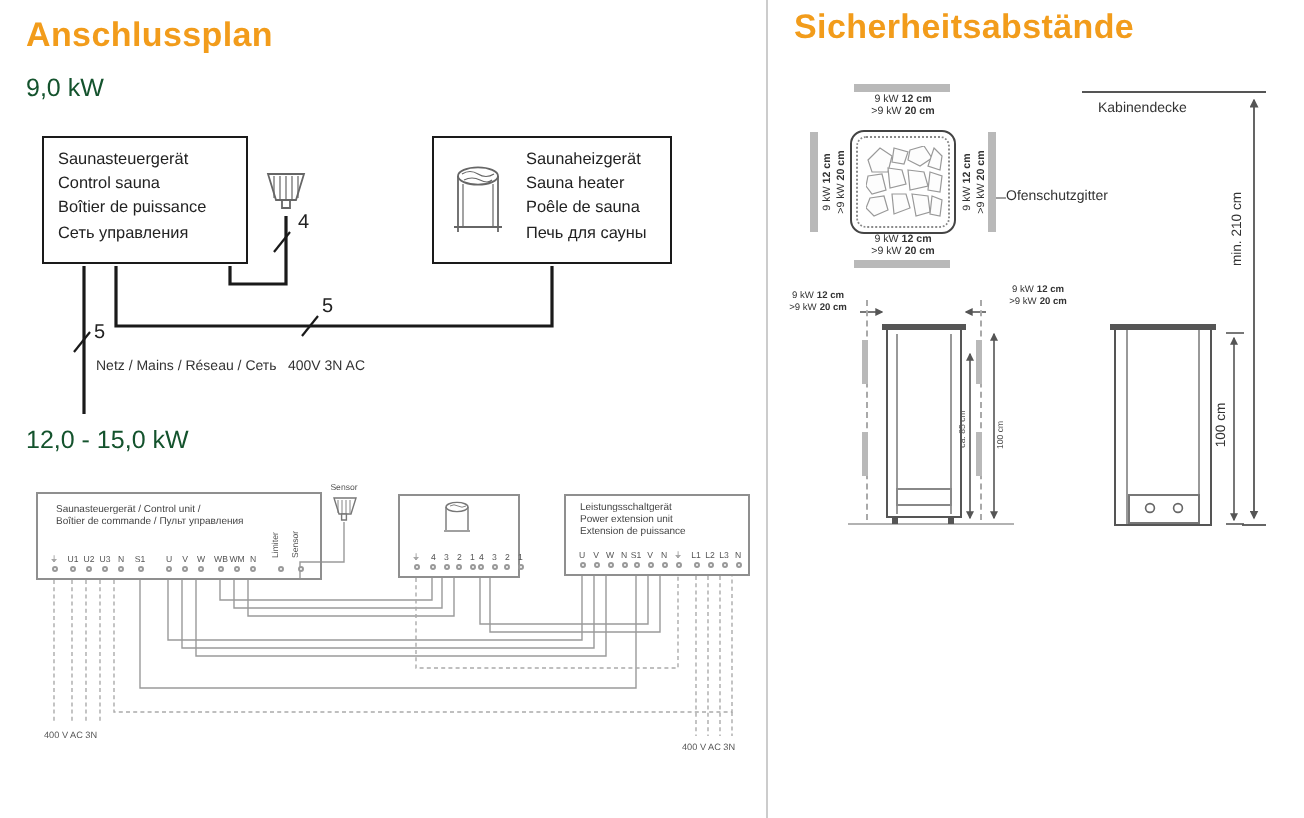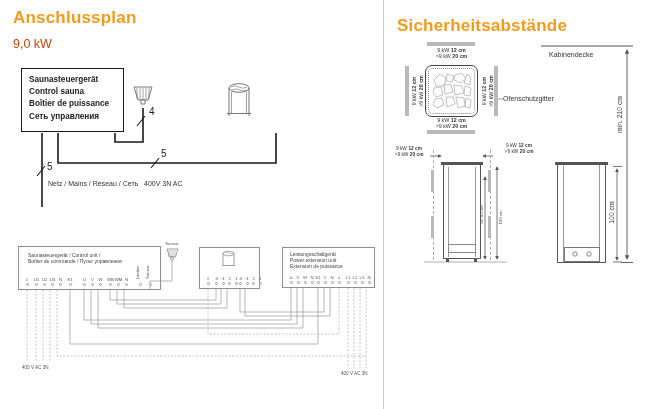--- a/index.html
+++ b/index.html
@@ -1,24 +1,24 @@
 <!DOCTYPE html>
 <html style="--accent: #F29C1B;"><head>
 <meta charset="utf-8">
 <style>
   *{margin:0;padding:0;box-sizing:border-box}
   html,body{background:#fff}
   .page{position:relative;width:652px;height:409px;background:#fff;overflow:hidden;
         font-family:"Liberation Sans",sans-serif;color:#333}
   .abs{position:absolute}
   .h1{font-size:17px;font-weight:700;color:var(--accent,#F29C1B);letter-spacing:.2px}
-  .sub{font-size:12.5px;color:#c2410c}
+  .sub{font-size:12.5px;color:#14532d}
   .blackbox{border:1.5px solid #1a1a1a;background:transparent}
   .graybox{border:1px solid #8f8f8f;background:transparent}
-  .boxtext .bl{font-size:8.2px;font-weight:700;line-height:12.2px;color:#222;white-space:nowrap}
+  .boxtext .bl{font-size:8.2px;font-weight:400;line-height:12.2px;color:#222;white-space:nowrap}
   .smalllines .sl{font-size:5px;line-height:6.3px;color:#444;white-space:nowrap}
   .wlbl{font-size:10px;color:#222}
   .mains{font-size:7px;color:#333;white-space:nowrap}
   .volt{font-size:4.6px;color:#555;white-space:nowrap}
   svg.overlay{position:absolute;left:0;top:0;z-index:1;pointer-events:none}
   .z2{z-index:2}
   .tg{position:absolute;bottom:3px;display:flex;gap:1px}
   .term{display:flex;flex-direction:column;align-items:center;width:6px}
   .term.w7{width:7px}
   .tl{font-style:normal;font-size:4.3px;line-height:5px;white-space:nowrap;color:#555}
@@ -145,28 +145,37 @@
 
   <div class="abs blackbox z2" style="left:21px;top:68px;width:103px;height:64px">
     <div class="boxtext" style="padding:5px 0 0 7px">
         <div class="bl">Saunasteuergerät</div>
         <div class="bl">Control sauna</div>
         <div class="bl">Boîtier de puissance</div>
         <div class="bl">Сеть управления</div>
       </div>
   </div>
 
+  <div class="abs blackbox z2" style="left:216px;top:68px;width:120px;height:64px">
+    <div class="boxtext" style="padding:5px 0 0 46px">
+        <div class="bl">Saunaheizgerät</div>
+        <div class="bl">Sauna heater</div>
+        <div class="bl">Poêle de sauna</div>
+        <div class="bl">Печь для сауны</div>
+      </div>
+  </div>
 
   <div class="abs wlbl z2" style="left:149px;top:106px">4</div>
   <div class="abs wlbl z2" style="left:161px;top:148px">5</div>
   <div class="abs wlbl z2" style="left:47px;top:161px">5</div>
 
   <div class="abs mains z2" style="left:48px;top:180px">Netz / Mains / Réseau / Сеть</div>
   <div class="abs mains z2" style="left:144px;top:180px">400V 3N AC</div>
 
+  <div class="abs sub z2" style="left:13px;top:213px">12,0 - 15,0 kW</div>
 
   <div class="abs graybox z2" style="left:18px;top:246px;width:143px;height:44px">
     <div class="smalllines" style="padding:5px 0 0 9px">
       <div class="sl">Saunasteuergerät / Control unit /</div>
       <div class="sl">Boîtier de commande / Пульт управления</div>
     </div>
     <span class="tg" style="left:5px">
         <span class="term">
           <i class="tl">⏚</i>
           <i class="tc"></i>
@@ -345,21 +354,21 @@
           <i class="tc"></i>
         </span>
       </span>
   </div>
 
   <div class="abs volt z2" style="left:22px;top:365px">400 V AC 3N</div>
   <div class="abs volt z2" style="left:341px;top:371px">400 V AC 3N</div>
 
   <div class="abs z2" style="left:383px;top:0;width:1px;height:409px;background:#ccc"></div>
 
-  <div class="abs h1 z2" style="left:397px;top:16px">Sicherheitsabstände</div>
+  <div class="abs h1 z2" style="left:397px;top:4px">Sicherheitsabstände</div>
 
   <div class="bar z2" style="left:427px;top:42px;width:48px;height:4px"></div>
   <div class="bar z2" style="left:427px;top:130px;width:48px;height:4px"></div>
   <div class="bar z2" style="left:405px;top:66px;width:4px;height:50px"></div>
   <div class="bar z2" style="left:494px;top:66px;width:4px;height:50px"></div>
 
   <div class="abs z2" style="left:425px;top:65px;width:53px;height:52px;border:1px solid #444;border-radius:7px">
     <div class="abs" style="left:2px;top:2px;right:2px;bottom:2px;border:1px dotted #8a8a8a;border-radius:5px"></div>
     <svg width="39" height="38" style="position:absolute;left:7px;top:7px">
       <g fill="#fdfdfd" stroke="#999" stroke-width="0.6">

